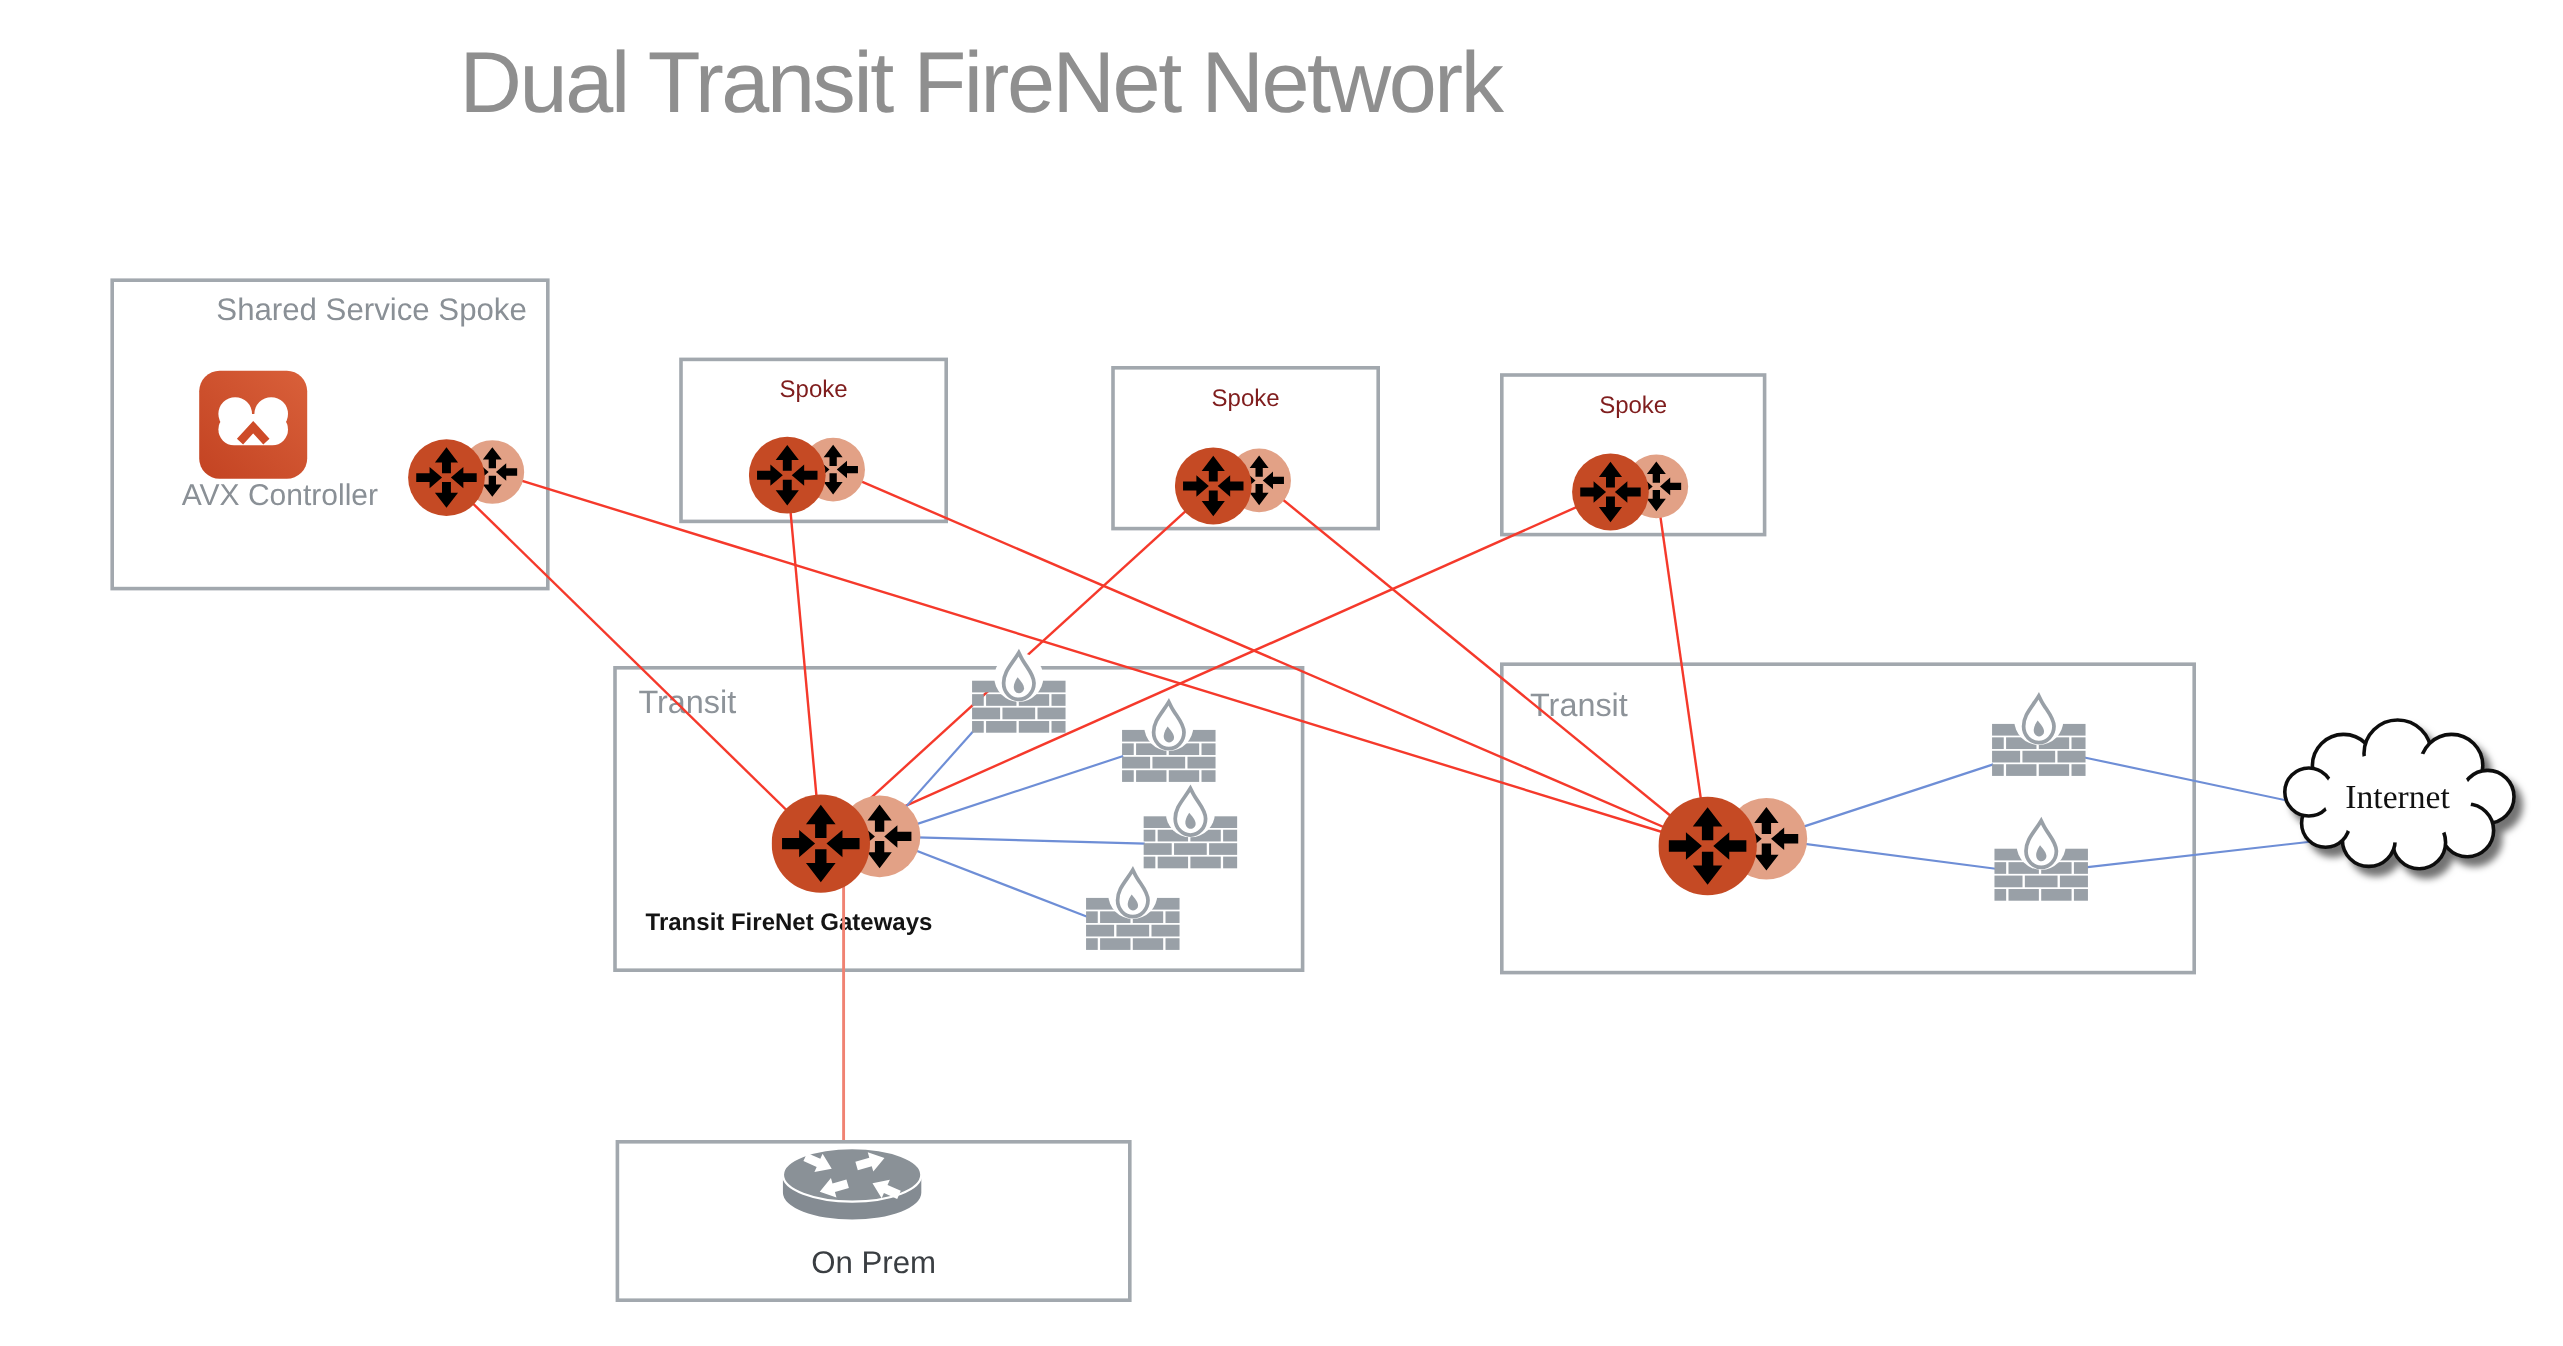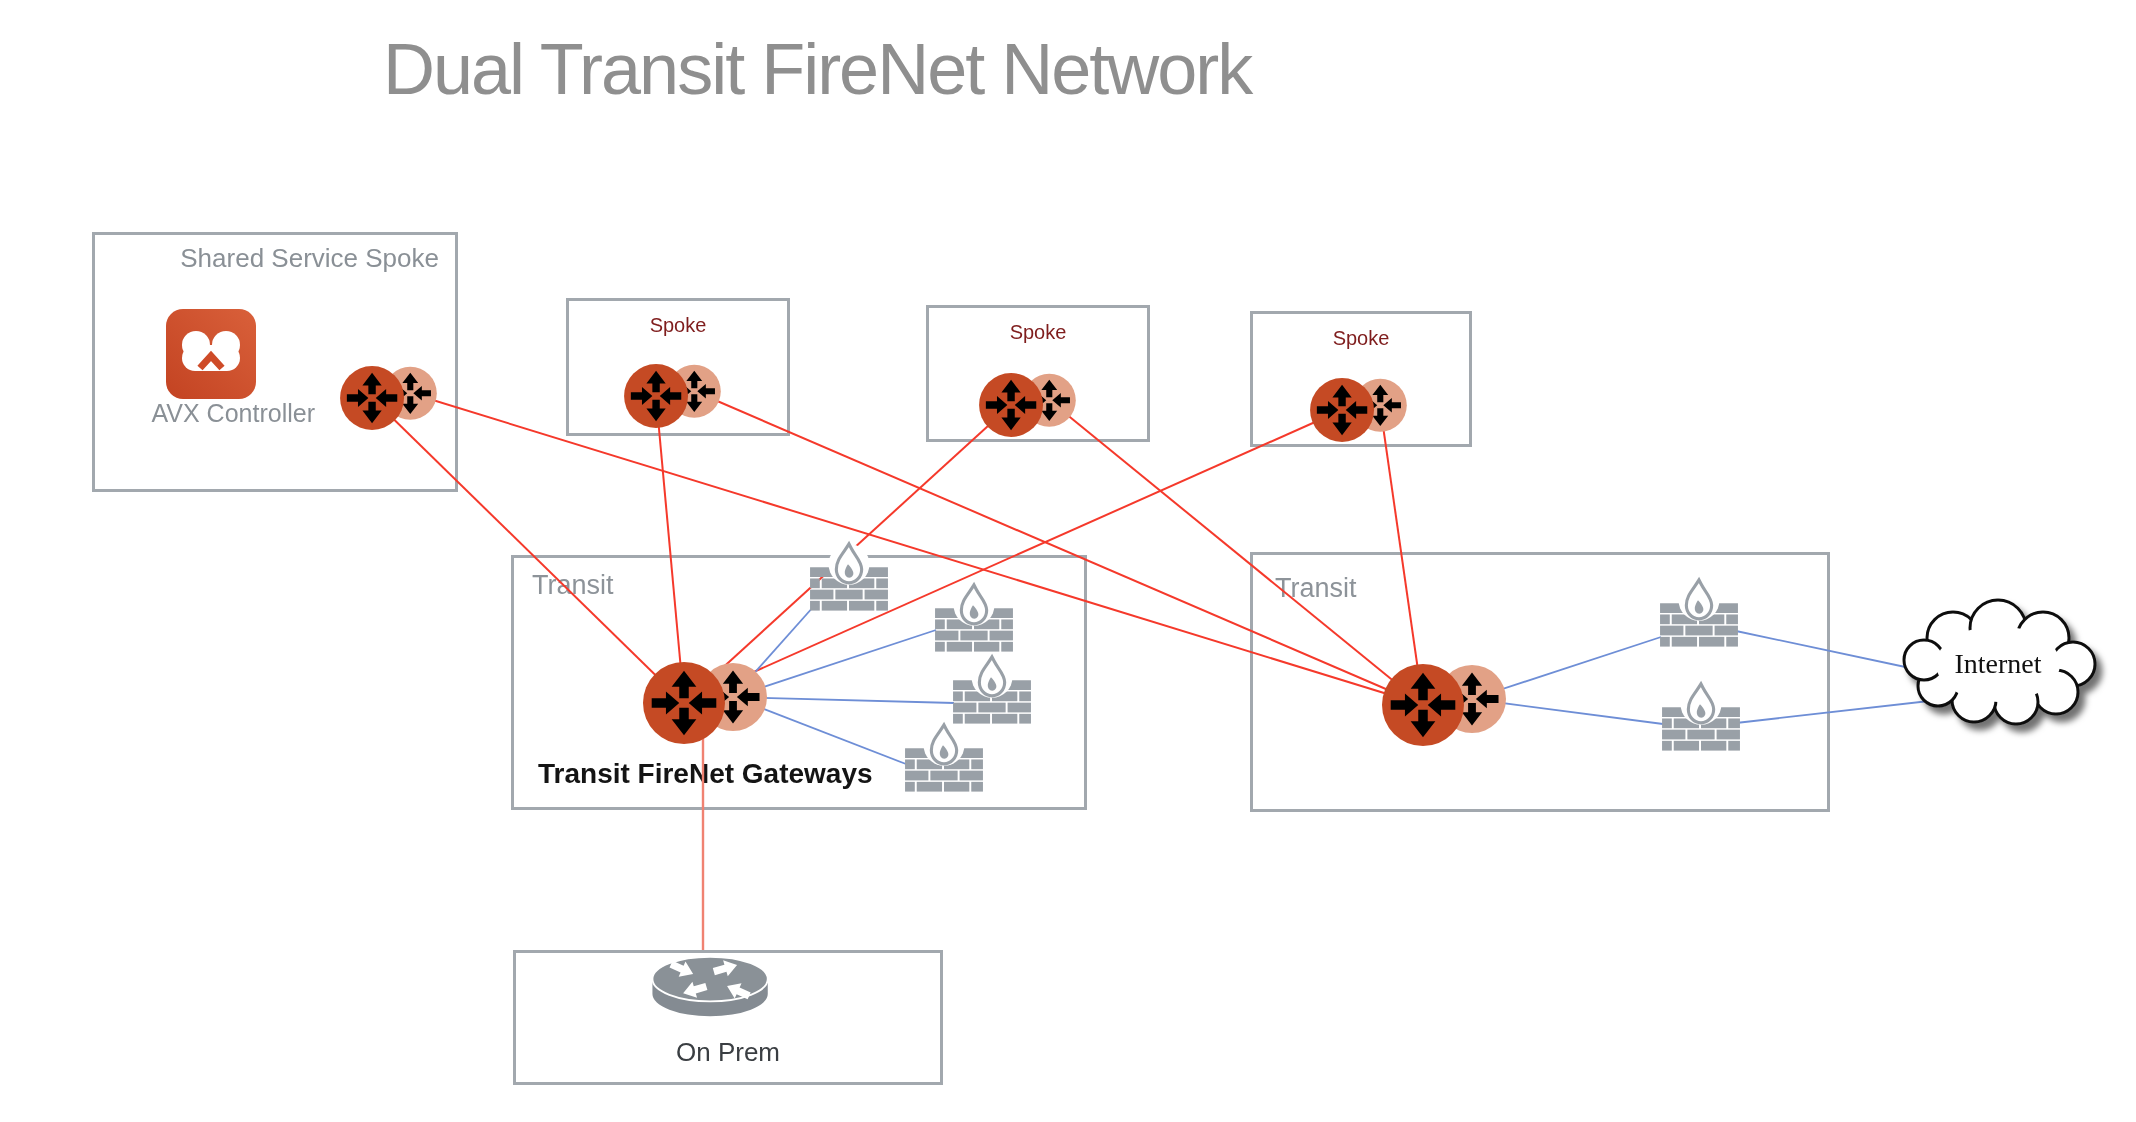--- a/index.html
+++ b/index.html
@@ -18,21 +18,21 @@
     position:absolute;right:16px;top:8px;font-size:26px;color:#8A9096;white-space:nowrap;
   }
   .zone-label-left{
     position:absolute;left:18px;top:12px;font-size:27px;color:#8D9399;white-space:nowrap;
   }
   .spoke-label{
     position:absolute;left:0;right:0;top:13px;text-align:center;
     font-size:20px;color:#7f1d1d;
   }
   .gw-label{
-    position:absolute;font-size:28px;font-weight:700;color:#141414;white-space:nowrap;
+    position:absolute;font-size:20px;font-weight:700;color:#141414;white-space:nowrap;
   }
   .sub-label{
     position:absolute;font-size:25px;color:#8A9096;text-align:right;white-space:nowrap;
   }
   .onprem-label{
     position:absolute;left:0;right:0;top:84px;text-align:center;font-size:26px;color:#3A3E42;
   }
   svg.layer{position:absolute;left:0;top:0;pointer-events:none;}
   .edges{z-index:5;}
   .icons{z-index:6;}

